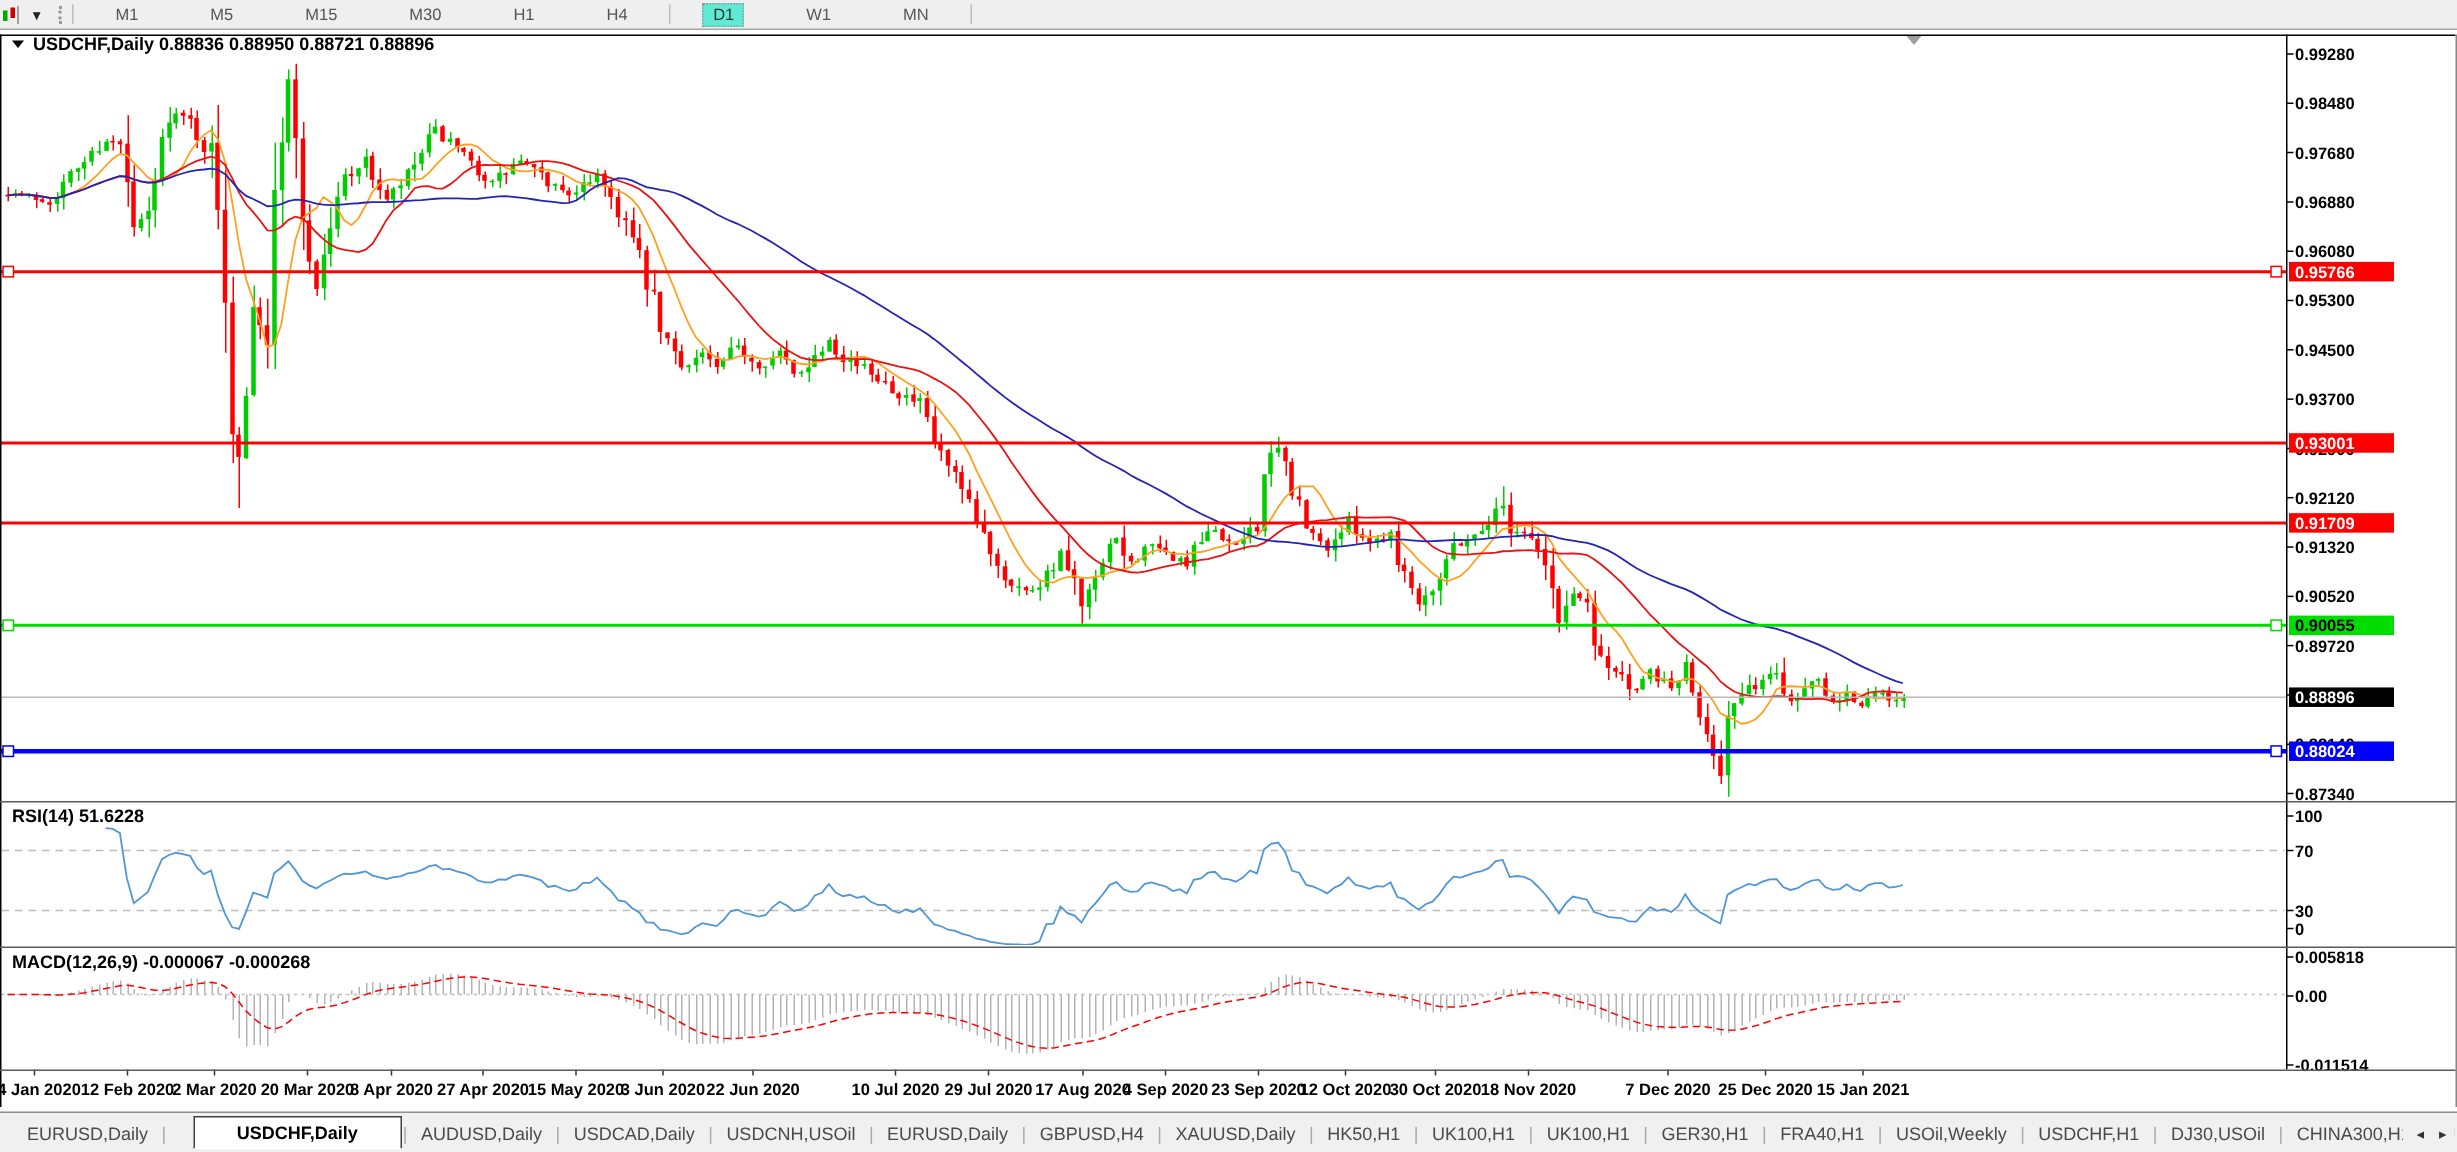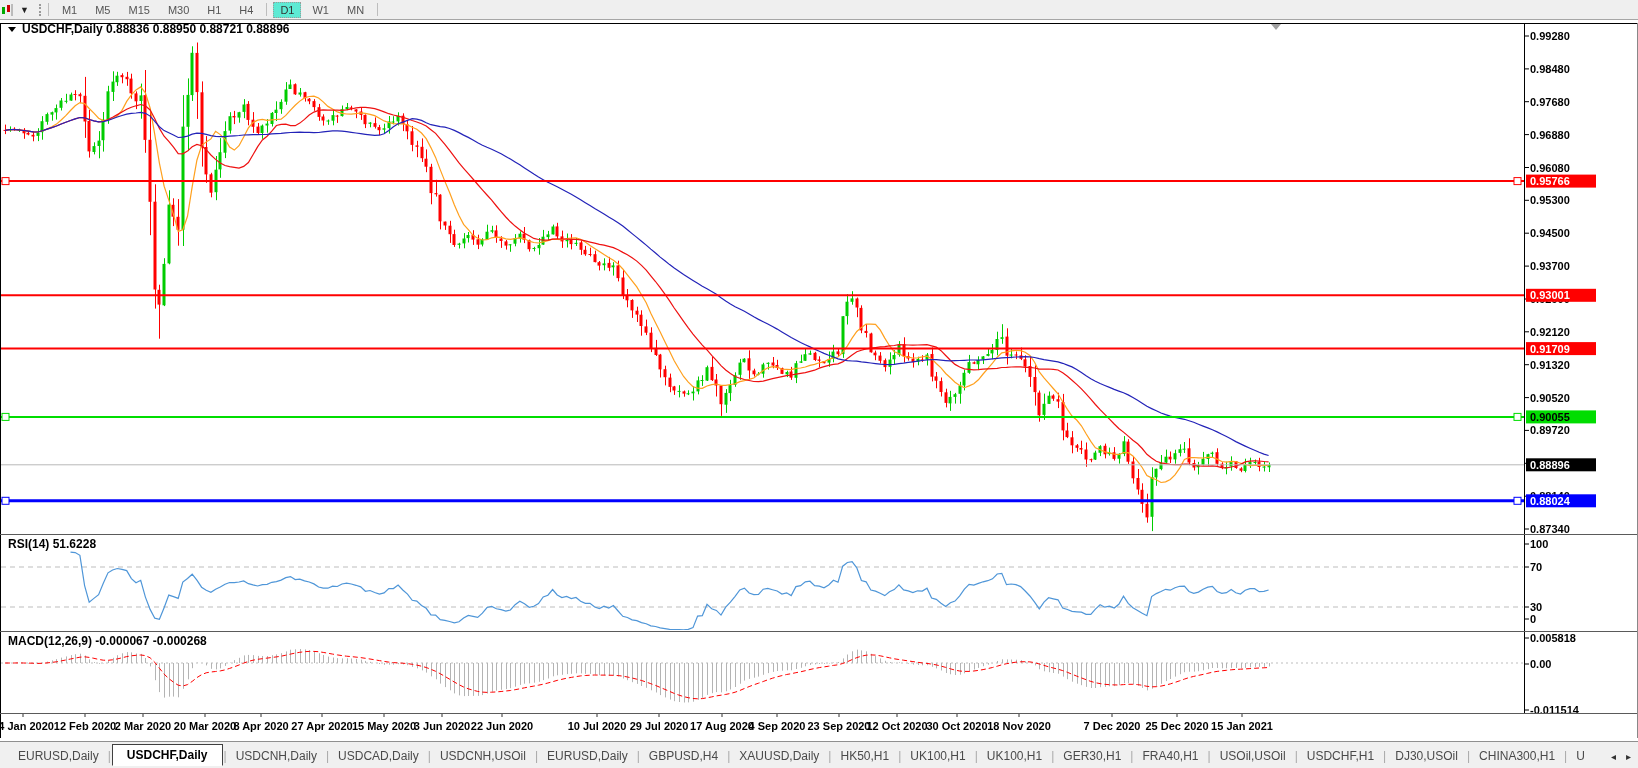--- a/index.html
+++ b/index.html
@@ -5,35 +5,35 @@
   html,body{margin:0;padding:0;background:#fff;width:1638px;height:768px;overflow:hidden;
     font-family:"Liberation Sans",sans-serif;-webkit-font-smoothing:antialiased;}
   #app{width:1638px;height:768px;display:flex;flex-direction:column;}
   
   #toolbar{height:19px;flex:0 0 19px;background:#efefef;border-bottom:1px solid #a6a6a6;
     display:flex;align-items:center;font-size:11px;color:#5a5a5a;}
   .tb-icon{width:16px;height:14px;margin-left:1px;display:inline-block;}
   .tb-caret{font-size:9px;color:#222;padding:0 6px 0 3px;}
   .tb-grip{border-left:2px dotted #9a9a9a;height:12px;margin:0 3px 0 4px;}
   .tb-sep{width:1px;height:13px;background:#bdbdbd;margin:0 4px;}
-  .tf-btn{padding:1px 6px;margin:0 2px;border:1px solid transparent;cursor:default;color:#555;}
+  .tf-btn{padding:1px 6px;margin:0 17px;border:1px solid transparent;cursor:default;color:#555;}
   .tf-btn.active{background:#5eead4;border:1px dotted #9a9a9a;color:#333;}
   
   #chart-wrap{flex:0 0 721px;height:721px;position:relative;}
   svg text{font-family:"Liberation Sans",sans-serif;}
   .ax{font-size:11px;font-weight:700;fill:#000;}
   .ttl{font-size:12px;font-weight:700;fill:#000;}
   .tag{font-size:11px;font-weight:700;}
   
   #tabbar{height:28px;flex:0 0 28px;background:#f0f0f0;border-top:1px solid #8f8f8f;
     display:flex;align-items:center;font-size:12px;color:#4a4a4a;overflow:hidden;
     position:relative;padding-left:10px;}
   .tab{padding:4px 8px;white-space:nowrap;cursor:default;}
   .tab.active{background:#fff;border:1px solid #404040;border-bottom:1px solid #fff;
-    font-weight:700;color:#000;padding:3px 14px;margin-top:-2px;}
+    font-weight:700;color:#000;padding:3px 28px;margin-top:-2px;margin-left:17px;}
   .tab-div{color:#a8a8a8;padding:0 1px;}
   #tab-arrows{position:absolute;right:2px;top:0;height:28px;display:flex;align-items:center;
     background:#f0f0f0;padding-left:4px;}
   .tab-arrow{font-size:10px;color:#333;padding:2px 5px;cursor:default;}
 </style>
 </head>
 <body>
 
 <div id="app">
 
@@ -1061,21 +1061,21 @@
       <text class="ttl" x="8" y="547">RSI(14) 51.6228</text>
       <text class="ttl" x="8" y="644">MACD(12,26,9) -0.000067 -0.000268</text>
     </svg>
   </div>
 
   <div id="tabbar">
     <span class="tab">EURUSD,Daily</span>
       <span class="tab-div">|</span>
       <span class="tab active">USDCHF,Daily</span>
       <span class="tab-div">|</span>
-      <span class="tab">USDCNH,Daily</span>
+      <span class="tab">AUDUSD,Daily</span>
       <span class="tab-div">|</span>
       <span class="tab">USDCAD,Daily</span>
       <span class="tab-div">|</span>
       <span class="tab">USDCNH,USOil</span>
       <span class="tab-div">|</span>
       <span class="tab">EURUSD,Daily</span>
       <span class="tab-div">|</span>
       <span class="tab">GBPUSD,H4</span>
       <span class="tab-div">|</span>
       <span class="tab">XAUUSD,Daily</span>
@@ -1083,21 +1083,21 @@
       <span class="tab">HK50,H1</span>
       <span class="tab-div">|</span>
       <span class="tab">UK100,H1</span>
       <span class="tab-div">|</span>
       <span class="tab">UK100,H1</span>
       <span class="tab-div">|</span>
       <span class="tab">GER30,H1</span>
       <span class="tab-div">|</span>
       <span class="tab">FRA40,H1</span>
       <span class="tab-div">|</span>
-      <span class="tab">USOil,USOil</span>
+      <span class="tab">USOil,Weekly</span>
       <span class="tab-div">|</span>
       <span class="tab">USDCHF,H1</span>
       <span class="tab-div">|</span>
       <span class="tab">DJ30,USOil</span>
       <span class="tab-div">|</span>
       <span class="tab">CHINA300,H1</span>
       <span class="tab-div">|</span>
       <span class="tab">U</span>
       <div id="tab-arrows">
       <span class="tab-arrow">◂</span>

